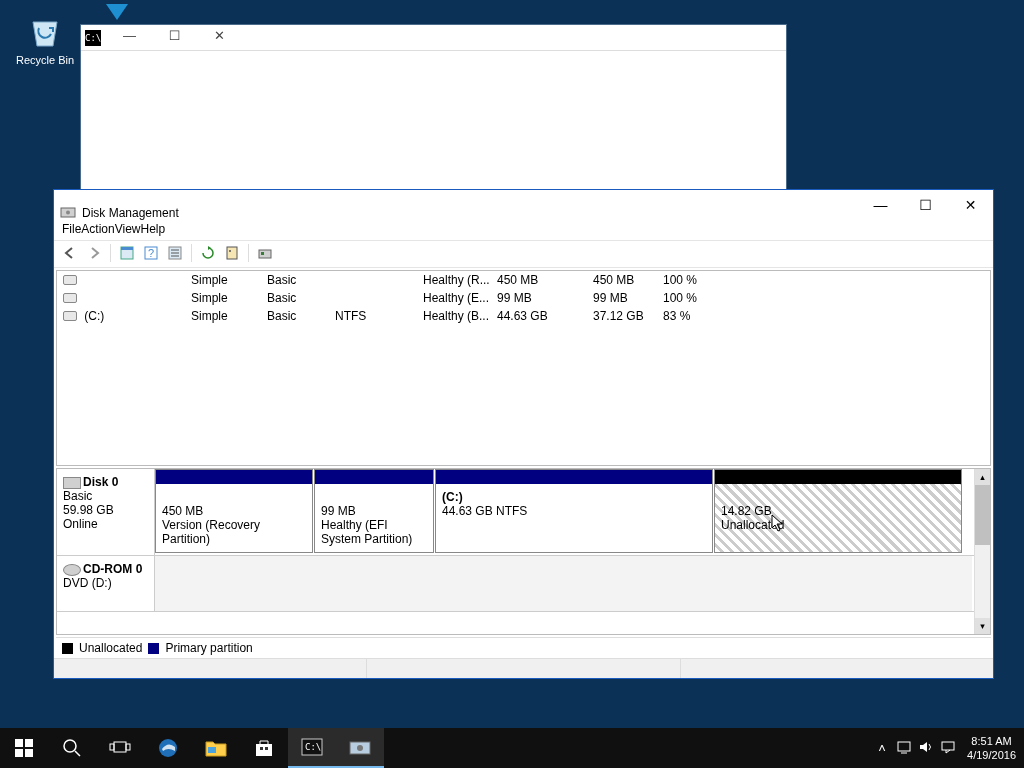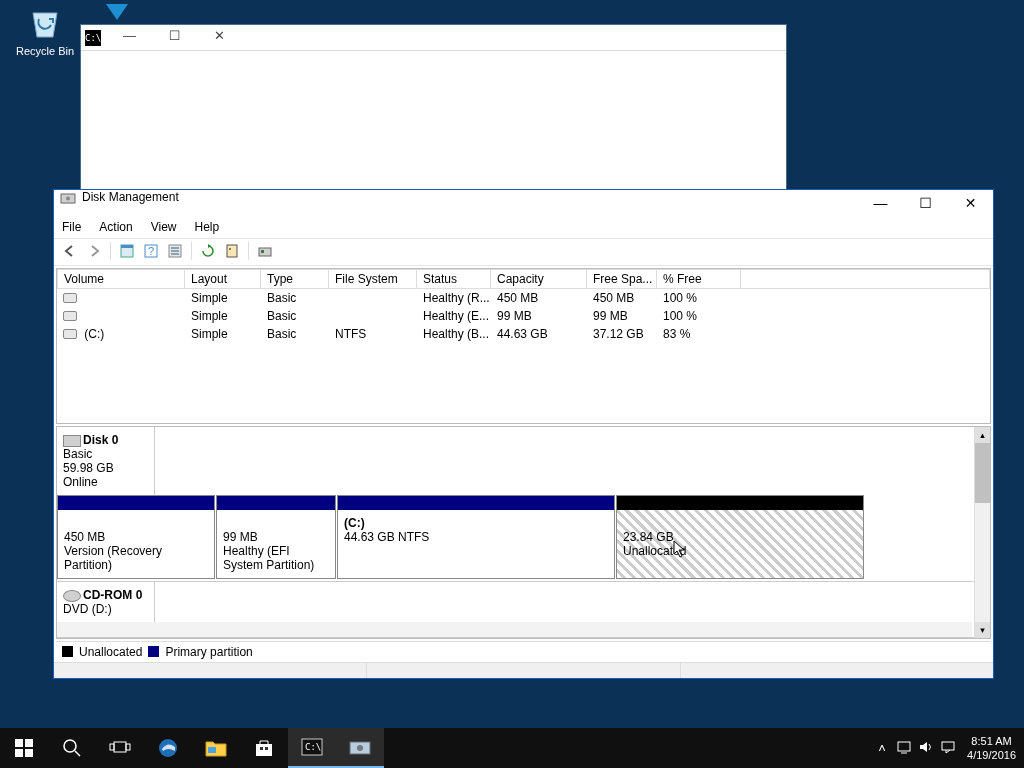--- a/index.html
+++ b/index.html
@@ -16,43 +16,43 @@
   .cmd-titlebar .icon { width: 16px; height: 16px; background: #000; color:#fff; font: 9px/16px monospace; text-align:center; margin-right: 6px; }
   .cmd-titlebar .title { flex: 1; font-size: 12px; color: #555; }
   .cmd-titlebar .btns { display: flex; }
   .cmd-titlebar .btns div { width: 45px; height: 20px; text-align: center; font-size: 13px; color: #444; }
   .cmd-body { background: #000; color: #ccc; font-family: Consolas, monospace; font-size: 13px; padding: 2px 0 2px 2px; height: calc(100% - 26px); position: relative; white-space: pre; }
   .cmd-scroll { position: absolute; right: 0; top: 0; width: 16px; height: 100%; background: #3a3a3a; }
   .cmd-scroll .thumb { width: 100%; height: 40px; background: #777; }
 
   
   .dm-window { position: absolute; left: 53px; top: 189px; width: 941px; height: 490px; background: #fff; border: 1px solid #185abd; display: flex; flex-direction: column; }
-  .dm-titlebar { height: 30px; display: flex; align-items: flex-start; padding-left: 6px; }
+  .dm-titlebar { height: 30px; display: flex; align-items: flex-end; padding-left: 6px; }
   .dm-titlebar .icon { width: 16px; height: 16px; margin-right: 6px; }
   .dm-titlebar .title { flex: 1; font-size: 12px; }
   .dm-titlebar .btns { display: flex; }
   .dm-titlebar .btns div { width: 45px; height: 28px; line-height: 26px; text-align: center; font-size: 14px; }
-  .dm-menubar { display: flex; padding: 2px 4px 4px 8px; font-size: 12px; gap: 18px; }
+  .dm-menubar { display: flex; padding: 2px 4px 4px 8px; font-size: 12px; }
   .dm-toolbar { display: flex; padding: 2px 6px 4px; gap: 4px; border-top: 1px solid #e5e5e5; border-bottom: 1px solid #e5e5e5; align-items: center; }
   .dm-toolbar .tb { width: 20px; height: 20px; display:flex; align-items:center; justify-content:center; }
   .dm-toolbar .sep { width: 1px; height: 18px; background: #ddd; margin: 0 2px; }
 
   .dm-table { border: 1px solid #bbb; margin: 2px; display: flex; flex-direction: column; height: 196px; }
   .dm-thead { display: flex; background: #fff; }
   .dm-thead div, .dm-row div { padding: 2px 6px; overflow: hidden; white-space: nowrap; text-overflow: clip; }
   .dm-thead div { border: 1px solid #ddd; border-left: none; font-size: 12px; background:#fff; }
   .dm-thead div:first-child { border-left: 1px solid #ddd; }
   .dm-row { display: flex; font-size: 12px; align-items: center; }
   .dm-row .vico { width:14px; height:10px; background:#e8e8e8; border:1px solid #888; border-radius:2px; display:inline-block; margin-right:4px; vertical-align:middle; position:relative; top:-1px; }
   .c-vol { width: 128px; } .c-lay { width: 76px; } .c-typ { width: 68px; } .c-fs { width: 88px; }
   .c-sta { width: 74px; } .c-cap { width: 96px; } .c-fre { width: 70px; } .c-pct { width: 84px; }
   .c-rest { flex:1; }
 
   .dm-graphical { flex: 1; border: 1px solid #bbb; margin: 0 2px 2px; display:flex; flex-direction:column; position:relative; }
-  .disk-row { display: flex; border-bottom: 1px solid #ccc; min-height: 86px; flex-direction: column; }
+  .disk-row { display: flex; border-bottom: 1px solid #ccc; min-height: 86px; }
   .disk-label { width: 98px; padding: 6px; font-size: 12px; border-right: 1px solid #ccc; }
   .disk-label .dname { font-weight: bold; }
   .disk-label .dico { width:18px; height:12px; background:#d0d0d0; border:1px solid #888; display:inline-block; margin-right:2px; vertical-align:middle; }
   .disk-parts { flex: 1; display: flex; align-items: stretch; padding: 0; background:#fff; }
   .part { border: 1px solid #888; margin: 0 1px 2px 0; display:flex; flex-direction:column; font-size:12px; }
   .part .pbar { height: 14px; background: #000080; }
   .part .pbody { padding: 6px; flex:1; }
   .part.unalloc .pbar { background: #000; }
   .part.unalloc .pbody { background: repeating-linear-gradient(45deg, #fff, #fff 4px, #ccc 4px, #ccc 7px); }
   .gscroll { position:absolute; right:0; top:0; bottom:0; width:16px; background:#f0f0f0; border-left:1px solid #ddd; }
@@ -71,21 +71,21 @@
   .taskbar { position: absolute; left: 0; bottom: 0; width: 100%; height: 40px; background: #101010; display: flex; align-items: center; color: #fff; }
   .taskbar .tbtn { width: 48px; height: 40px; display:flex; align-items:center; justify-content:center; }
   .taskbar .tbtn.active { background: #2b2b2b; border-bottom: 2px solid #76b9ed; }
   .taskbar .tray { margin-left: auto; display:flex; align-items:center; height:100%; }
   .taskbar .tray .ti { width: 22px; text-align:center; font-size:13px; }
   .taskbar .clock { font-size: 11px; line-height: 14px; text-align:center; padding: 0 8px; }
 </style>
 </head>
 <body>
 
-<div class="desktop-icon" style="left:10px; top:1px;">
+<div class="desktop-icon" style="left:10px; top:10px;">
   <div class="bin">
     <svg viewBox="0 0 40 40">
         <path d="M8 12 L32 12 L28 36 L12 36 Z" fill="#cfe6f5" stroke="#7aa7c7"></path>
         <path d="M14 18 A6 6 0 1 0 26 24" fill="none" stroke="#2a7ab0" stroke-width="2"></path>
         <path d="M24 18 L28 18 L28 22" fill="none" stroke="#2a7ab0" stroke-width="2"></path>
       </svg>
   </div>
   <span>Recycle Bin</span>
 </div>
 <svg style="position:absolute; left:106px; top:4px;" width="22" height="18">
@@ -172,31 +172,20 @@
     <div class="sep"></div>
     <div class="tb">
         <svg width="16" height="16">
           <rect x="2" y="5" width="12" height="8" fill="#d0d0d0" stroke="#666"></rect>
           <rect x="4" y="7" width="3" height="3" fill="#3a7a3a"></rect>
         </svg>
       </div>
   </div>
 
   <div class="dm-table">
-    <div class="dm-thead">
-      <div class="c-vol">Volume</div>
-      <div class="c-lay">Layout</div>
-      <div class="c-typ">Type</div>
-      <div class="c-fs">File System</div>
-      <div class="c-sta">Status</div>
-      <div class="c-cap">Capacity</div>
-      <div class="c-fre">Free Spa...</div>
-      <div class="c-pct">% Free</div>
-      <div class="c-rest"></div>
-    </div>
     <div class="dm-row">
       <div class="c-vol"><span class="vico"></span><span></span></div>
       <div class="c-lay">Simple</div>
         <div class="c-typ">Basic</div>
       <div class="c-fs"></div>
         <div class="c-sta">Healthy (R...</div>
       <div class="c-cap">450 MB</div>
         <div class="c-fre">450 MB</div>
       <div class="c-pct">100 %</div>
     </div>
@@ -238,21 +227,21 @@
         <div class="part" style="width:120px;">
           <div class="pbar"></div>
             <div class="pbody"><br><span>99 MB</span><br><span>Healthy (EFI System Partition)</span></div>
         </div>
         <div class="part" style="width:278px;">
           <div class="pbar"></div>
             <div class="pbody"><b>(C:)</b><br><span>44.63 GB NTFS</span><br></div>
         </div>
         <div class="part unalloc" style="width:248px; position:relative;">
           <div class="pbar"></div>
-            <div class="pbody"><br><span>23.84 GB</span><br><span>Unallocated</span>
+            <div class="pbody"><br><span>14.82 GB</span><br><span>Unallocated</span>
             <svg class="cursor" style="left:56px; top:44px;" viewBox="0 0 14 18">
                 <path d="M1 1 L1 14 L4 11 L7 17 L9 16 L6 10 L11 10 Z" fill="#fff" stroke="#000"></path>
               </svg>
           </div>
         </div>
       </div>
     </div>
     <div class="disk-row" style="min-height:56px;">
       <div class="disk-label">
         <span class="dico" style="border-radius:50%;"></span><span class="dname">CD-ROM 0</span><br>

